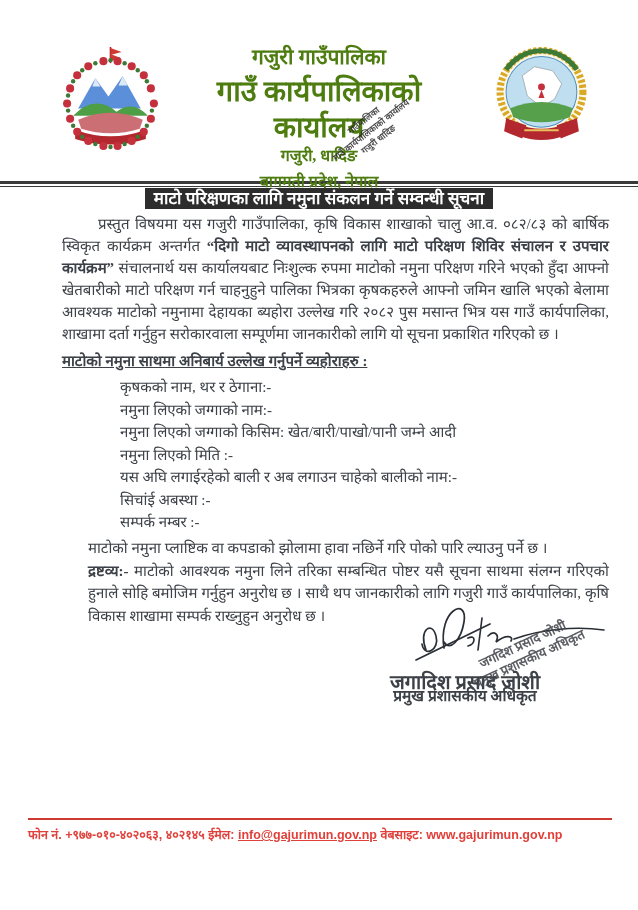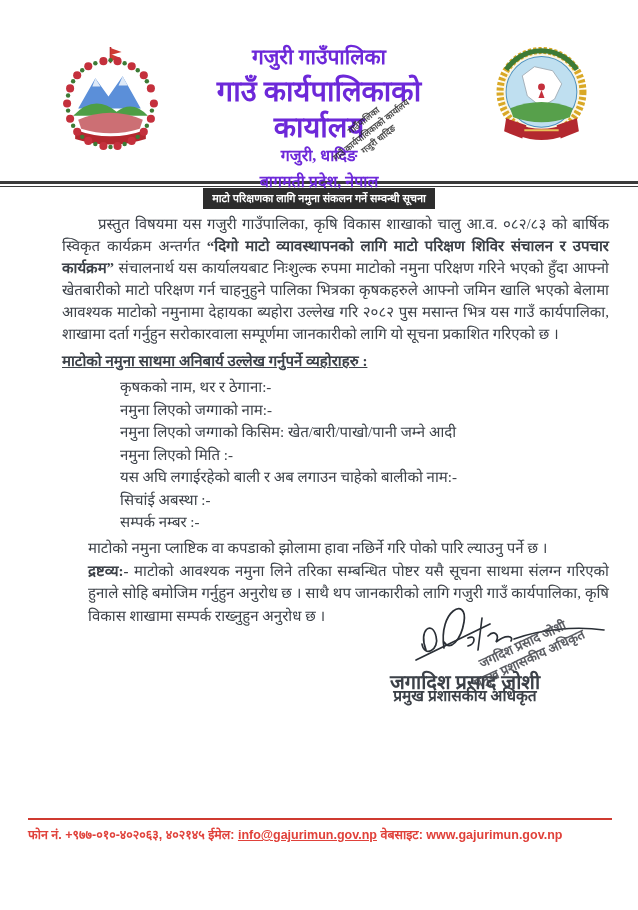--- a/index.html
+++ b/index.html
@@ -7,36 +7,36 @@
     position:relative;width:638px;height:910px;background:#ffffff;
     margin:0 auto;overflow:hidden;
     font-family:"Liberation Serif","DejaVu Serif",serif;
     color:#3c4148;
   }
   
   .header{position:relative;height:181px;}
   .logo{position:absolute;}
   .logo-left{left:58px;top:44px;width:106px;height:108px;}
   .logo-right{left:494px;top:44px;width:96px;height:104px;}
-  .head-center{position:absolute;left:168px;top:44px;width:302px;text-align:center;color:#6d28d9;}
+  .head-center{position:absolute;left:168px;top:44px;width:302px;text-align:center;color:#4d7c0f;}
   .head-muni{font-size:21px;font-weight:bold;line-height:26px;}
   .head-office{font-size:29px;font-weight:bold;line-height:36px;margin-top:3px;}
   .head-addr{font-size:16px;font-weight:bold;line-height:20px;margin-top:1px;}
   .head-prov{font-size:16px;font-weight:bold;line-height:20px;margin-top:6px;}
   .head-stamp{
     position:absolute;left:296px;top:112px;width:150px;text-align:center;
     transform:rotate(-38deg);transform-origin:50% 50%;
     color:rgba(40,40,40,0.82);font-size:9px;line-height:12px;font-weight:bold;
     pointer-events:none;z-index:3;
   }
   
   .divider{height:2px;border-top:3px solid #3a3a3a;border-bottom:1px solid #3a3a3a;}
   .bars{text-align:center;margin-top:1px;line-height:0;}
   .bar{display:inline-block;background:#2d2d2d;color:#ffffff;font-weight:bold;}
-  .bar1{font-size:11px;line-height:21px;padding:0 9px;}
+  .bar1{font-size:17px;line-height:21px;padding:0 9px;}
   .bar2{font-size:13.5px;line-height:19px;padding:0 9px;margin-top:2px;}
   
   .content{padding:0 29px 0 62px;font-size:15px;}
   .para1{margin:4px 0 0 0;text-indent:36px;text-align:justify;line-height:22px;}
   .para1 b{font-weight:bold;}
   .sec-head{margin:6px 0 4px 0;font-weight:bold;text-decoration:underline;line-height:21px;}
   .req-list{list-style:none;margin:3px 0 0 58px;padding:0;}
   .req-list li{line-height:22.5px;}
   .note1{margin:3px 0 0 26px;line-height:22px;}
   .note2{margin:1px 0 0 26px;line-height:22.5px;text-align:justify;}

